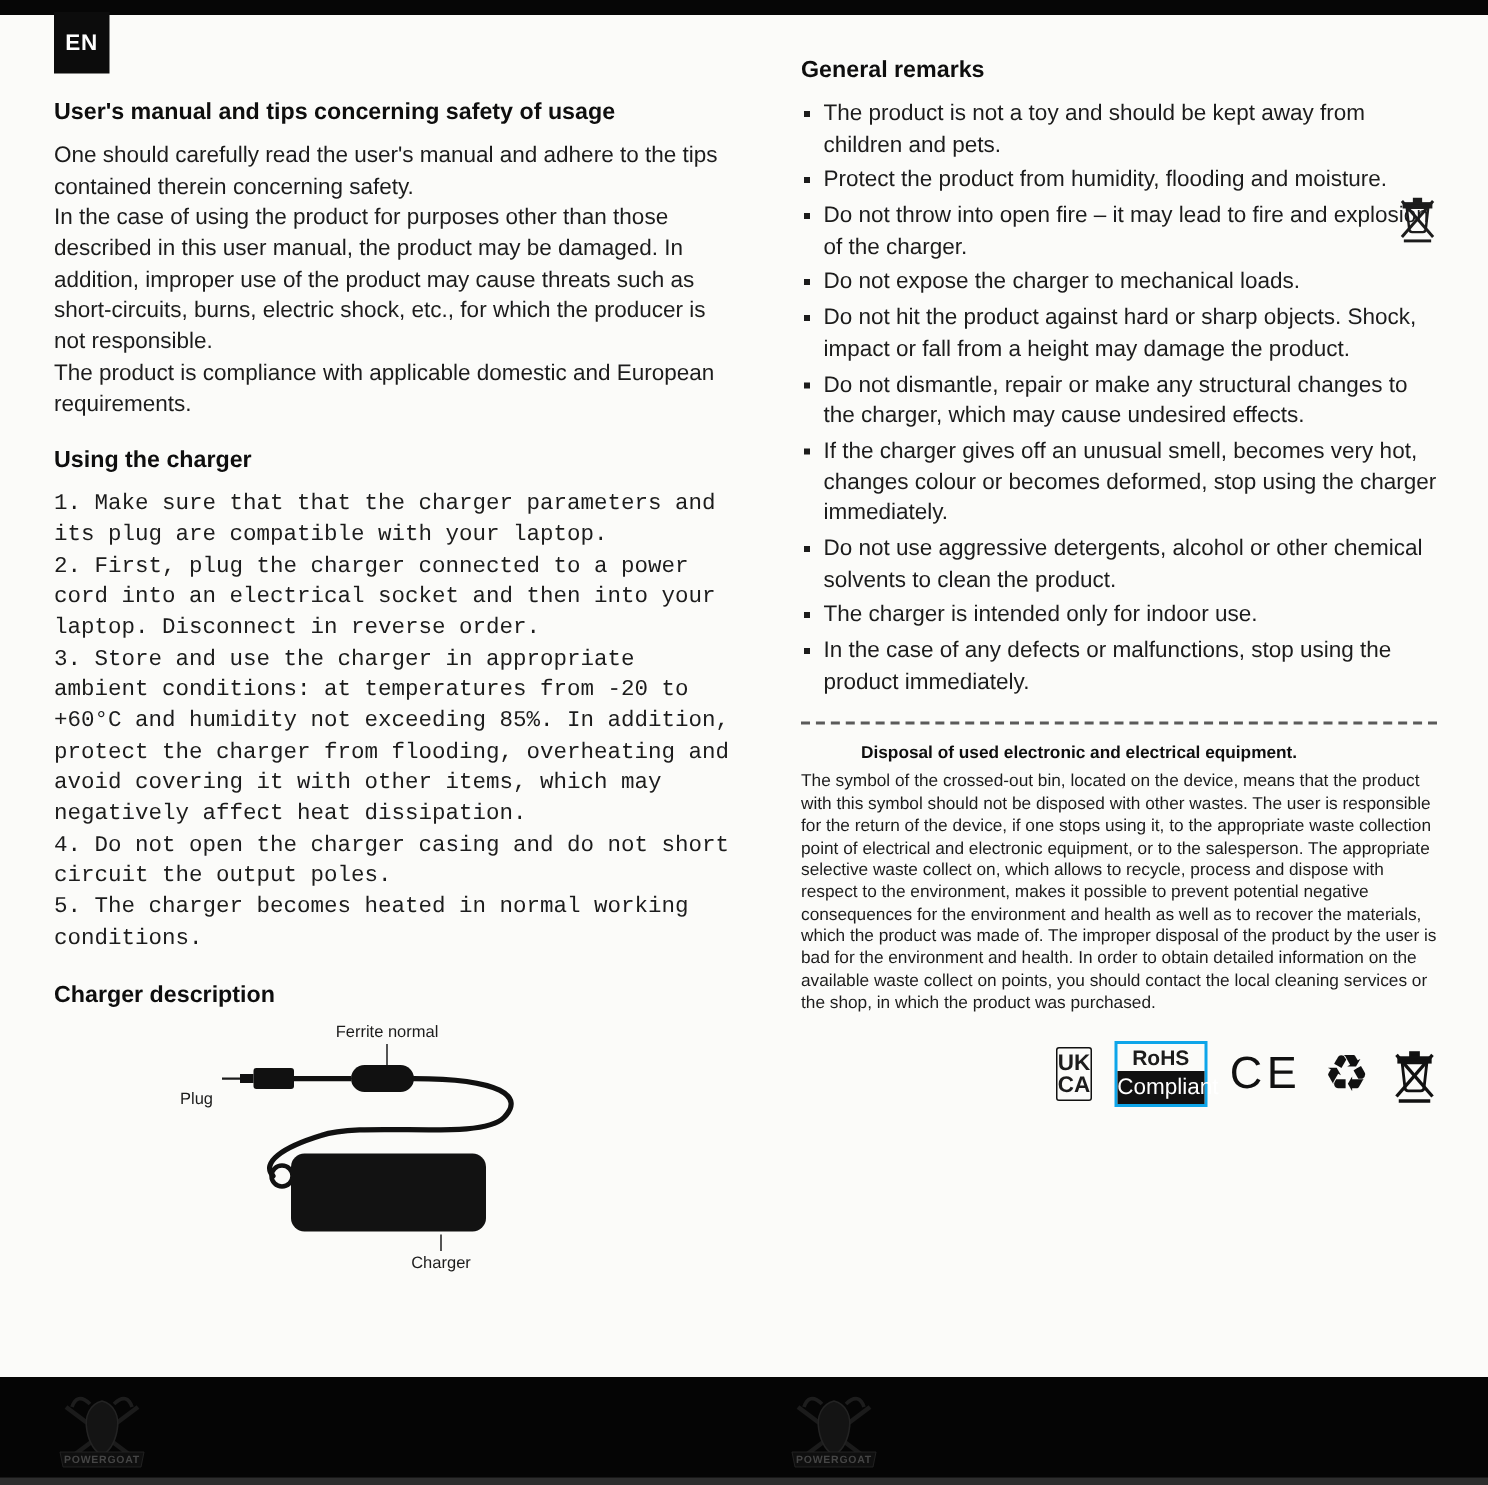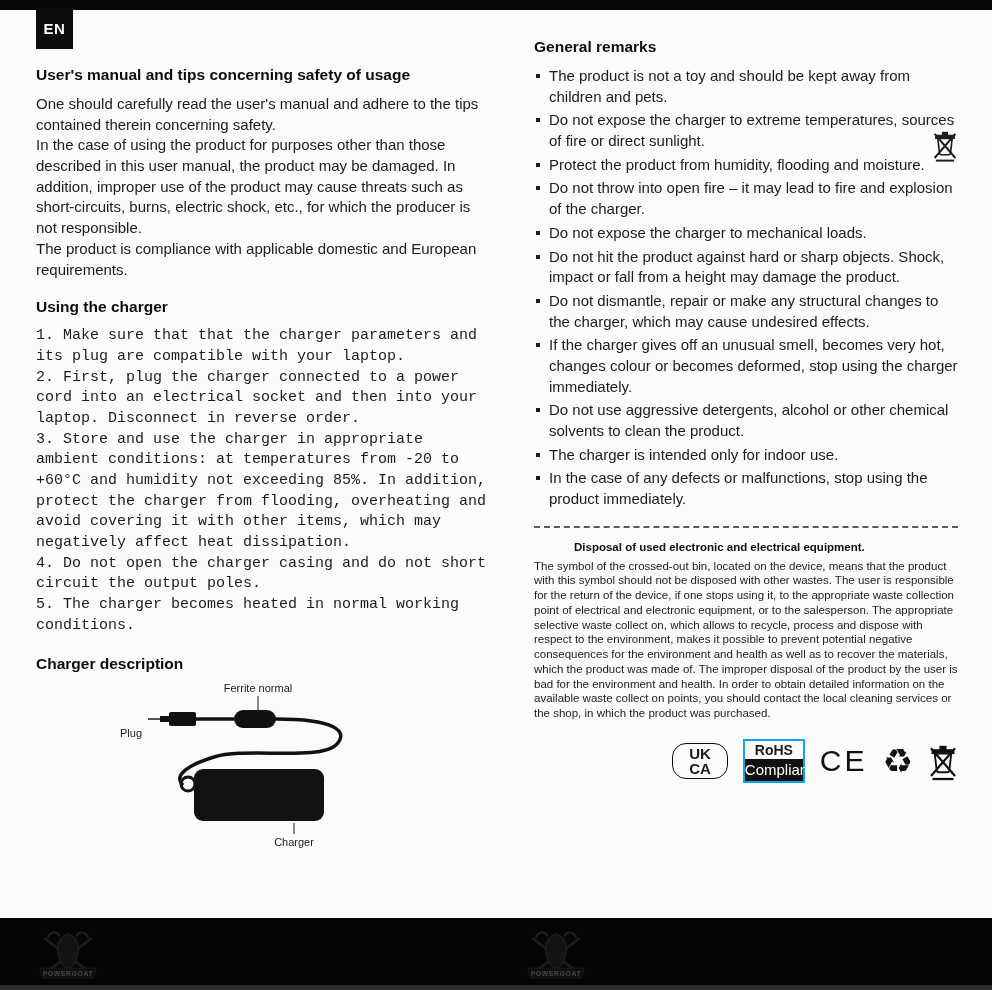--- a/index.html
+++ b/index.html
@@ -50,21 +50,21 @@
   .dg-plug { left:84px; top:44px; }
   .dg-charger { left:258px; top:153px; transform:translateX(-50%); }
 
   .set-line { margin-top:26px; font-size:14.5px; display:flex; align-items:center; gap:9px; }
   .set-label { font-weight:700; }
   .sq { display:inline-block; width:4px; height:4px; background:#1c1c1c; vertical-align:middle; }
 
   
   .marks-row { display:flex; align-items:center; justify-content:flex-end; gap:15px; margin-top:18px; }
   .ukca {
-    border:1.5px solid #111; border-radius:14px; padding:2px 16px; text-align:center;
+    border:1.5px solid #111; border-radius:2px; padding:2px 0; text-align:center;
     font-weight:700; font-size:15px; line-height:1.0;
   }
   .rohs { border:2px solid #0ea5e9; width:62px; text-align:center; }
   .rohs-top { font-size:14px; font-weight:700; padding:1px 0; }
   .rohs-bottom { background:#111; color:#fff; font-size:15px; padding:2px 0 3px; }
   .ce-mark { font-size:30px; font-weight:400; letter-spacing:3px; color:#111; }
   .recycle-icon { font-family:"DejaVu Sans", sans-serif; font-size:34px; line-height:1; color:#111; }
 
   .weee-small { position:absolute; top:118px; right:0; }
 
@@ -121,21 +121,20 @@
       <span class="dg-label dg-plug">Plug</span>
       <span class="dg-label dg-charger">Charger</span>
     </div>
 
   </div>
 
   <div class="col-right">
     <h2 class="sect first">General remarks</h2>
     <ul class="remarks">
       <li>The product is not a toy and should be kept away from children and pets.</li>
-      <li>Do not expose the charger to extreme temperatures, sources of fire or direct sunlight.</li>
       <li>Protect the product from humidity, flooding and moisture.</li>
       <li>Do not throw into open fire – it may lead to fire and explosion of the charger.</li>
       <li>Do not expose the charger to mechanical loads.</li>
       <li>Do not hit the product against hard or sharp objects. Shock, impact or fall from a height may damage the product.</li>
       <li>Do not dismantle, repair or make any structural changes to the charger, which may cause undesired effects.</li>
       <li>If the charger gives off an unusual smell, becomes very hot, changes colour or becomes deformed, stop using the charger immediately.</li>
       <li>Do not use aggressive detergents, alcohol or other chemical solvents to clean the product.</li>
       <li>The charger is intended only for indoor use.</li>
       <li>In the case of any defects or malfunctions, stop using the product immediately.</li>
     </ul>

